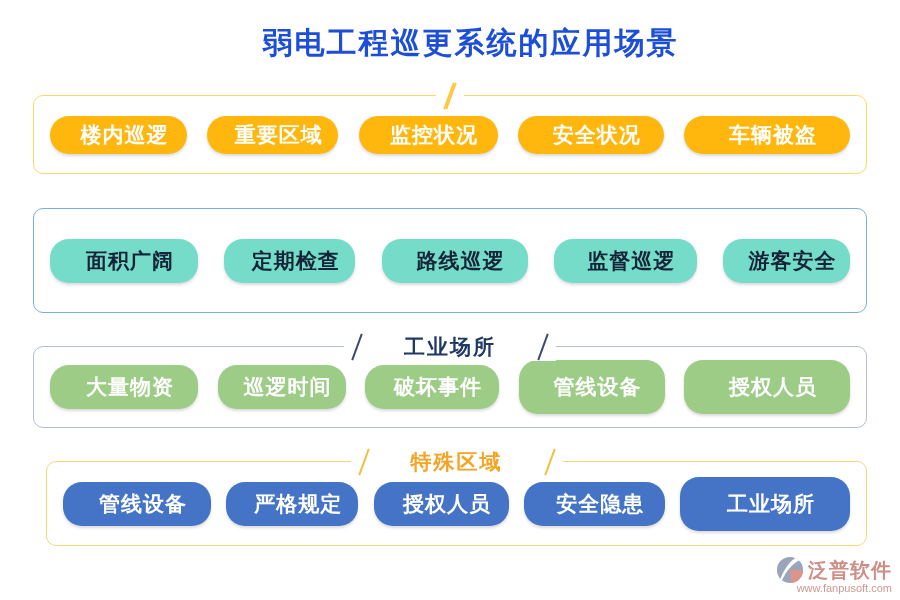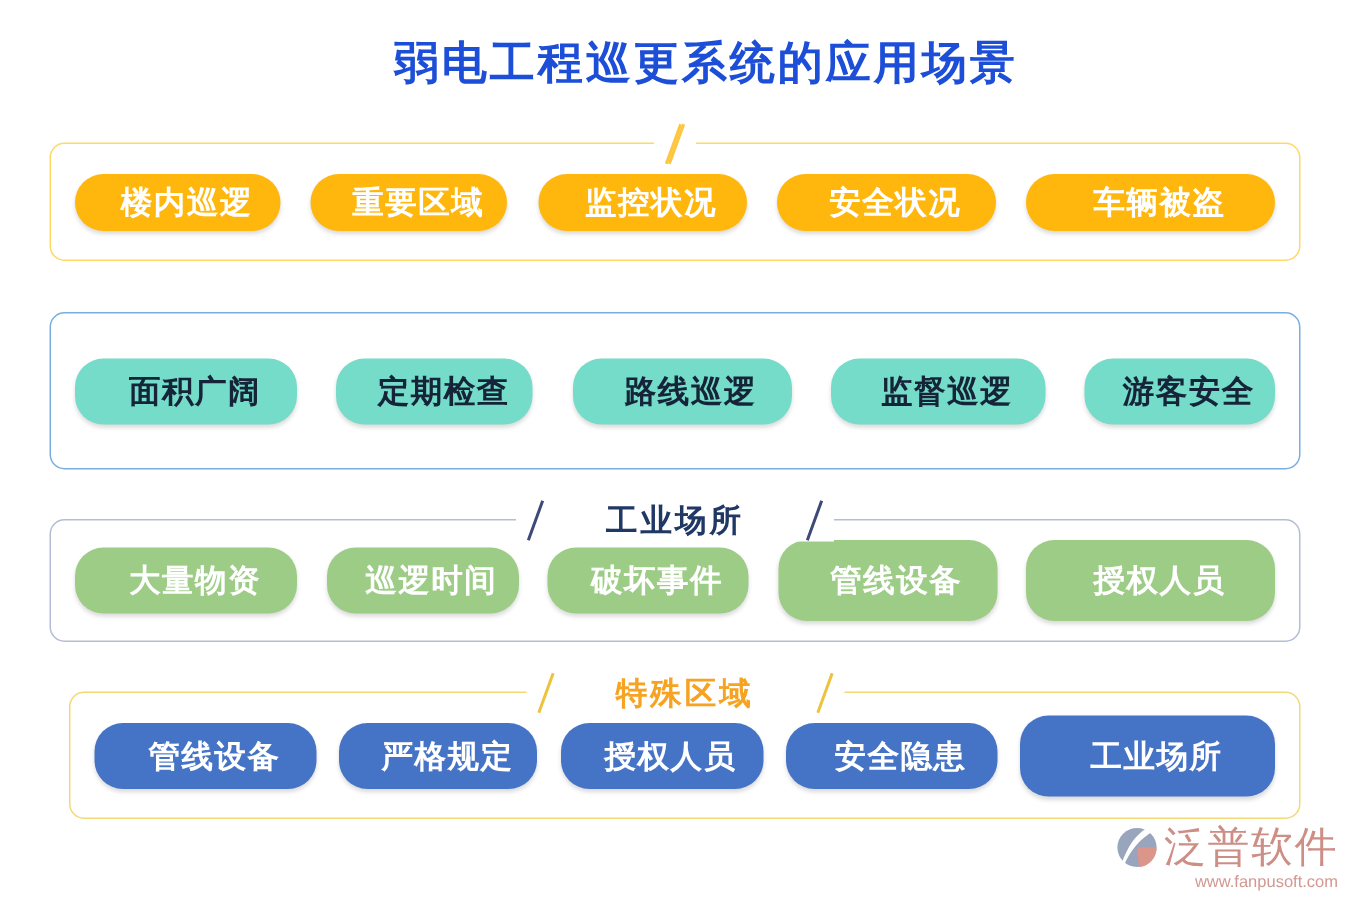--- a/index.html
+++ b/index.html
@@ -65,21 +65,21 @@
   .section.s3 .btn:nth-child(1){width:148px} .section.s3 .btn:nth-child(2){width:132px}
   .section.s3 .btn:nth-child(3){width:135px} .section.s3 .btn:nth-child(4){width:141px}
   .section.s3 .btn:nth-child(5){width:170px}
 
   .footer-logo {
     position:absolute; right:8px; bottom:6px;
     display:flex; flex-direction:column; align-items:flex-end;
     opacity:0.9;
   }
   .brand-row { display:flex; align-items:center; gap:4px; }
-  .brand-name { font-size:28px; font-weight:normal; letter-spacing:1px;text-align:right; }
+  .brand-name { font-size:20px; font-weight:bold; letter-spacing:1px;text-align:right; }
   .brand-site { font-size:11px; margin-top:-2px;
                 font-family:"Liberation Sans","DejaVu Sans",sans-serif; }
 </style>
 </head>
 <body>
 
 <h1 class="page-title" style="color: #1d4ed8; padding-left: 41px;">弱电工程巡更系统的应用场景</h1>
 
 <div class="section s0" style="--border-color: #ffd965; --line-color: #fec53e; --header-color: #ffa50f; --btn-bg: #ffb60d; --btn-fg: #ffffff;">
   <div class="sec-header">

